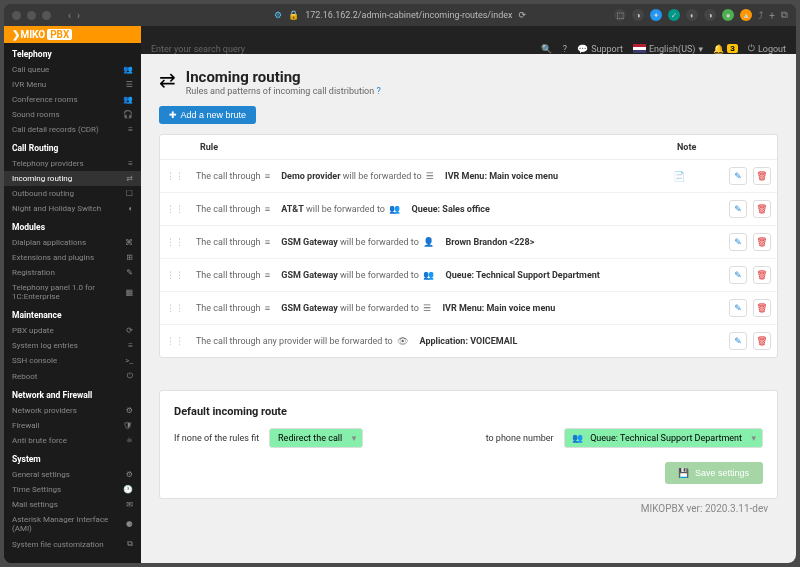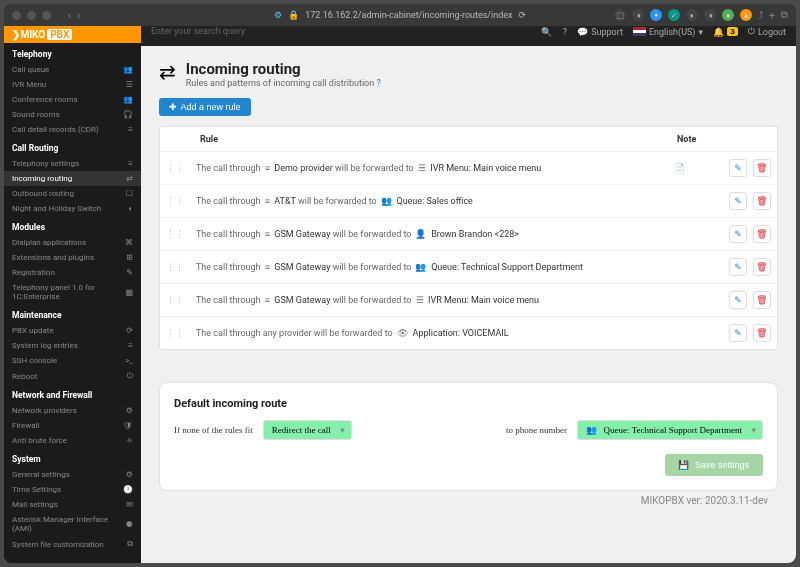--- a/index.html
+++ b/index.html
@@ -19,50 +19,50 @@
   .tb-icon.orange { background: #ff9800; }
   .content { flex: 1; display: flex; background: #1b1b1b; overflow: hidden; }
   .sidebar { width: 137px; background: #1b1b1b; color: #999; overflow-y: auto; font-size: 8px; }
   .logo { background: #ff9800; color: white; padding: 3px 8px; display: flex; align-items: center; font-size: 10px; font-weight: bold; }
   .logo .pbx { background: #fff; color: #ff9800; border-radius: 2px; padding: 0 3px; margin-left: 2px; }
   .side-header { color: #fff; font-weight: bold; padding: 6px 8px 3px; font-size: 8.5px; }
   .side-item { display: flex; align-items: center; justify-content: space-between; padding: 3px 8px; color: #888; cursor: pointer; }
   .side-item.active { background: #333; color: #fff; }
   .side-item .si-icon { font-size: 8px; color: #888; }
   .main { flex: 1; display: flex; flex-direction: column; background: #f0f0f0; overflow: hidden; }
-  .topbar { background: #222; height: 20px; display: flex; align-items: flex-start; padding: 0 10px; color: #aaa; font-size: 9px; }
+  .topbar { background: #222; height: 28px; display: flex; align-items: flex-end; padding: 0 10px; color: #aaa; font-size: 9px; }
   .search { flex: 1; color: #666; }
   .topbar-right { display: flex; align-items: center; gap: 10px; }
   .topbar-right .tb-group { display: flex; align-items: center; gap: 3px; }
   .flag { width: 13px; height: 9px; background: linear-gradient(#b22234 0 33%, #fff 33% 66%, #3c3b6e 66%); }
   .badge { background: #ffc107; color: #000; border-radius: 2px; padding: 0 3px; font-size: 8px; font-weight: bold; }
   .page { flex: 1; padding: 14px 18px; overflow-y: auto; position: relative; }
   .page-title-row { display: flex; align-items: flex-start; gap: 10px; margin-bottom: 10px; }
   .route-icon { font-size: 20px; }
   .page-title { font-size: 15px; font-weight: bold; color: #222; }
   .page-subtitle { font-size: 9px; color: #666; }
   .btn-add { background: #2185d0; color: #fff; border: none; border-radius: 3px; padding: 4px 10px; font-size: 9px; cursor: pointer; display: inline-flex; align-items: center; gap: 4px; margin-bottom: 10px; }
   .panel { background: #fff; border: 1px solid #e0e0e0; border-radius: 3px; padding: 0; margin-bottom: 16px; }
   .table { width: 100%; border-collapse: collapse; font-size: 9px; }
   .table th { text-align: left; padding: 7px 10px; font-weight: bold; color: #333; border-bottom: 1px solid #eee; }
   .table td { padding: 7px 6px; border-bottom: 1px solid #f2f2f2; vertical-align: middle; }
   .table tr:last-child td { border-bottom: none; }
   .grip { color: #bbb; cursor: grab; width: 12px; }
   .rule-text { color: #333; }
-  .rule-text .bold { font-weight: normal; }
+  .rule-text .bold { font-weight: bold; margin-left: 7px; }
   .rule-text .thin { color: #666; }
   .inline-icon { font-size: 9px; color: #666; margin: 0 2px; }
   .note-icon { font-size: 10px; color: #888; }
   .actions { display: flex; gap: 6px; justify-content: flex-end; }
   .act-btn { width: 18px; height: 18px; border: 1px solid #ddd; border-radius: 3px; display: flex; align-items: center; justify-content: center; cursor: pointer; font-size: 9px; }
   .act-btn.edit { color: #2185d0; }
   .act-btn.delete { color: #db2828; }
-  .default-panel { background: #fff; border: 1px solid #e0e0e0; border-radius: 8px; padding: 14px; margin-top: 32px; }
+  .default-panel { background: #fff; border: 1px solid #e0e0e0; border-radius: 3px; padding: 14px; margin-top: 32px; }
   .default-title { font-size: 11px; font-weight: bold; color: #222; margin-bottom: 10px; }
-  .form-row { display: flex; align-items: center; gap: 10px; font-family: Liberation Serif, serif; }
+  .form-row { display: flex; align-items: center; gap: 10px; }
   .form-label { font-size: 9px; color: #333; }
   .dropdown { border: 1px solid #ddd; border-radius: 3px; padding: 4px 20px 4px 8px; font-size: 9px; background: #86efac; position: relative; min-width: 80px; cursor: pointer; }
   .dropdown::after { content: "▾"; position: absolute; right: 6px; color: #888; }
   .dropdown.wide { min-width: 180px; }
   .dd-icon { color: #666; margin-right: 4px; }
   .save-btn { margin-left: auto; background: #a6d6a6; color: #fff; border: none; border-radius: 3px; padding: 6px 14px; font-size: 9px; cursor: pointer; display: inline-flex; align-items: center; gap: 5px; margin-top: 14px; float: right; }
   .version { text-align: right; font-size: 10px; color: #888; padding: 4px 10px; }
 </style>
 </head>
 <body>
@@ -123,21 +123,21 @@
           <div class="side-item">
             <span>Sound rooms</span>
             <span class="si-icon">🎧</span>
           </div>
           <div class="side-item">
             <span>Call detail records (CDR)</span>
             <span class="si-icon">≡</span>
           </div>
           <div class="side-header">Call Routing</div>
           <div class="side-item">
-            <span>Telephony settings</span>
+            <span>Telephony providers</span>
             <span class="si-icon">≡</span>
           </div>
           <div class="side-item active">
             <span>Incoming routing</span>
             <span class="si-icon">⇄</span>
           </div>
           <div class="side-item">
             <span>Outbound routing</span>
             <span class="si-icon">☐</span>
           </div>
@@ -249,21 +249,21 @@
             <div class="page-title">Incoming routing</div>
             <div class="page-subtitle">
               <span>Rules and patterns of incoming call distribution</span>
               <span style="color:#2185d0;">?</span>
             </div>
           </div>
         </div>
 
         <button class="btn-add">
           <span>✚</span>
-          <span>Add a new rule</span>
+          <span>Add a new brute</span>
         </button>
 
         <div class="panel">
           <table class="table">
             <thead>
               <tr>
                 <th style="width:18px;"></th>
                 <th>Rule</th>
                 <th style="width:50px;">Note</th>
                 <th style="width:60px;"></th>

